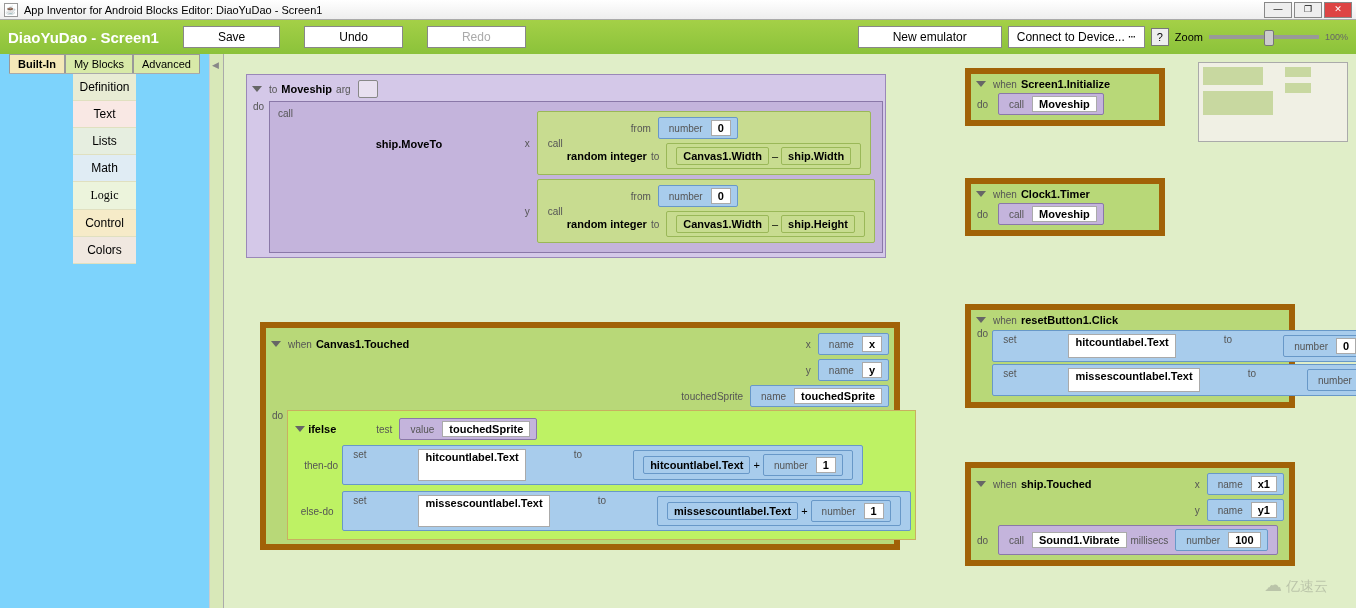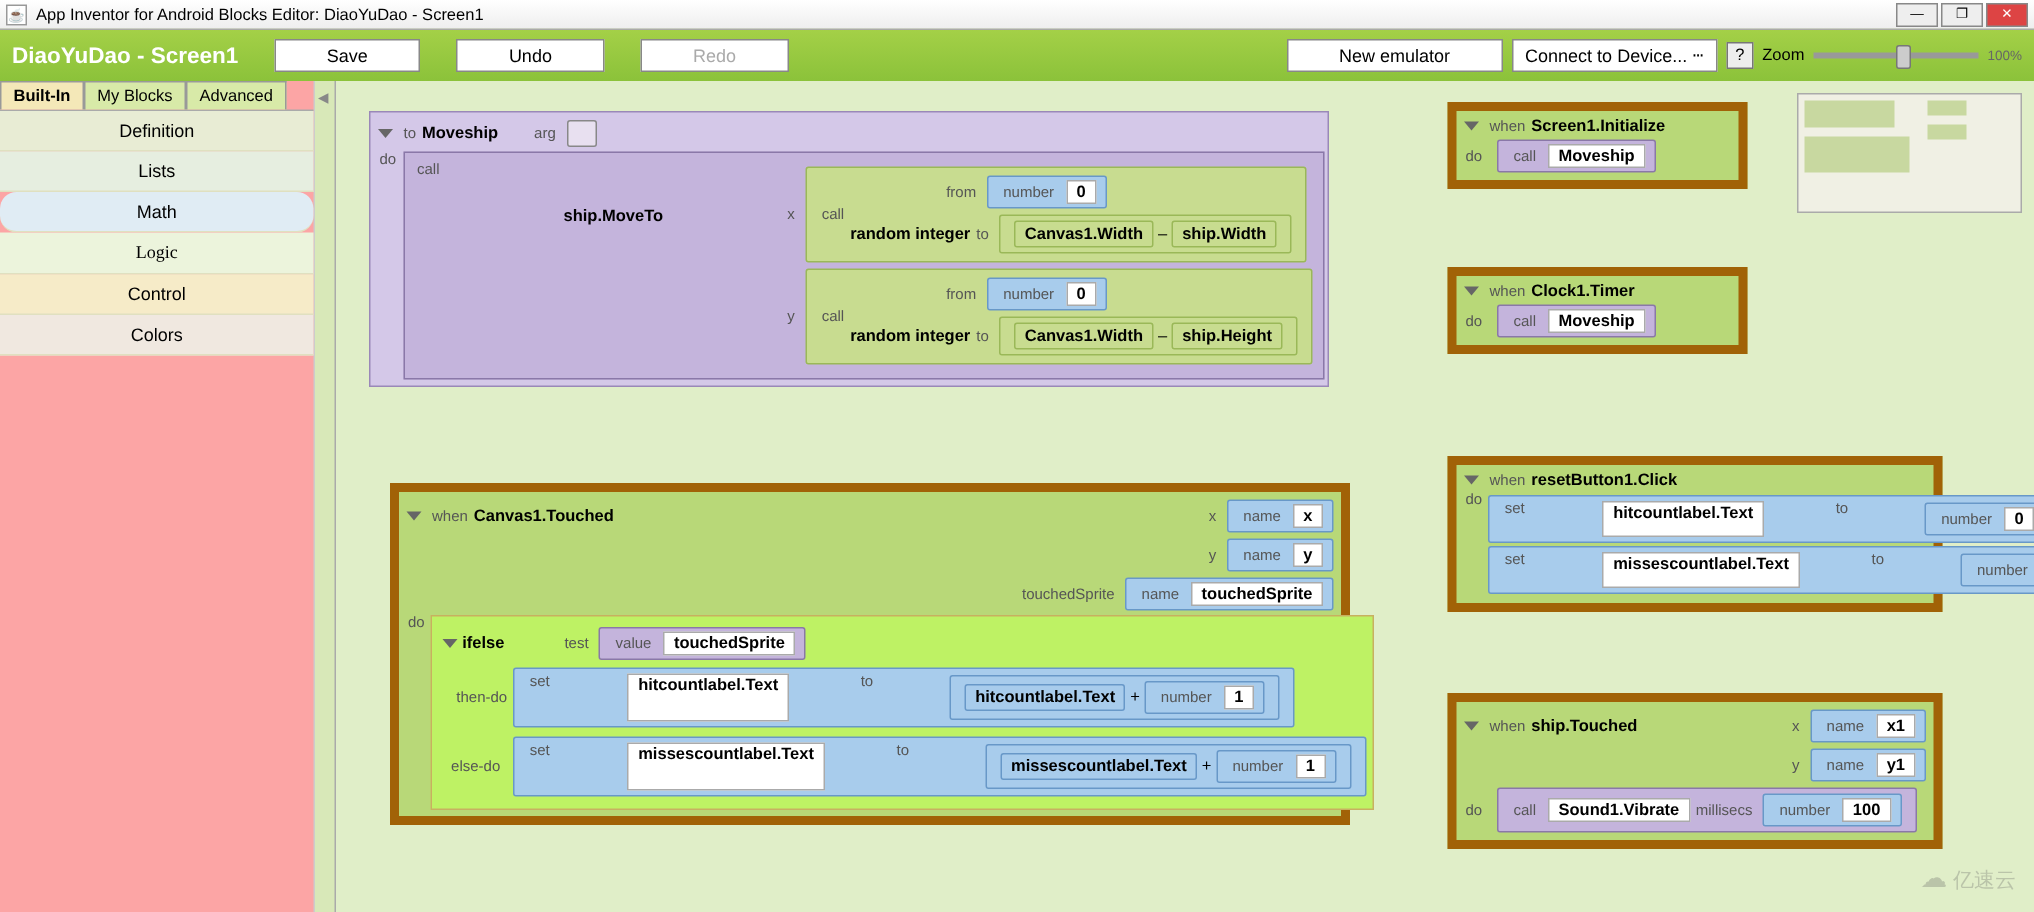--- a/index.html
+++ b/index.html
@@ -19,30 +19,30 @@
 .btn.disabled { color: #aaa; }
 .zoom-area { margin-left: auto; display: flex; align-items: center; gap: 6px; font-size: 11px; }
 .devicebtn { background: #fff; border: 1px solid #888; padding: 3px 8px; font-size: 12px; }
 .helpbox { width: 18px; height: 18px; border: 1px solid #777; background: #eee; text-align: center; font-size: 11px; line-height: 16px; }
 .slider { width: 110px; height: 4px; background: #999; position: relative; }
 .slider::after { content: ""; position: absolute; left: 50%; top: -5px; width: 8px; height: 14px; background: #ccc; border: 1px solid #777; border-radius: 2px; }
 .zoom-pct { font-size: 9px; color: #666; }
 
 
 .main { display: flex; height: calc(100% - 54px); }
-.sidebar { width: 210px; background: #fca5a5; border-right: 1px solid #ccc; display: flex; flex-direction: column; }
+.sidebar { width: 210px; background: #7dd3fc; border-right: 1px solid #ccc; display: flex; flex-direction: column; align-items: center; }
 .tabs { display: flex; font-size: 11px; border-bottom: 1px solid #aaa; }
 .tabs .tab { padding: 3px 8px; border: 1px solid #999; border-bottom: none; background: #d8eaa8; cursor: pointer; }
 .tabs .tab.active { background: #f4e8b8; font-weight: bold; }
 .palette { flex: 1; }
 .palitem { padding: 6px; text-align: center; font-size: 12px; border-bottom: 1px solid #e0e0c0; }
 .pal-def { background: #e8ecd4; }
 .pal-text { background: #f9e8e4; }
 .pal-lists { background: #e6eee0; }
-.pal-math { background: #e0ecf4; border-radius: 11px; }
+.pal-math { background: #e0ecf4; }
 .pal-logic { background: #ecf4dc; font-family: Liberation Serif, serif; }
 .pal-control { background: #f6ebc8; }
 .pal-colors { background: #f0e8e0; }
 
 
 .canvas { flex: 1; position: relative; background: #e0eec8; overflow: hidden; }
 .drawer-handle { position: absolute; left: 0; top: 0; width: 14px; height: 100%; background: #d8e8b8; border-right: 1px solid #aaa; }
 .drawer-handle::after { content: "◀"; position: absolute; top: 6px; left: 2px; font-size: 9px; color: #888; }
 
 
@@ -64,21 +64,21 @@
 .slot-blue { background: #a8ccec; border-color: #6898c8; }
 .slot-green { background: #c8dc90; border-color: #9ab858; }
 .slot-purple { background: #c4b4dc; border-color: #8a78a8; }
 .slot-inner { background: #fff; border: 1px solid #aaa; padding: 1px 6px; margin-left: 4px; display: inline-block; }
 
 .row { display: flex; align-items: center; margin: 2px 0; flex-wrap: nowrap; }
 .tri { width: 0; height: 0; border-left: 5px solid transparent; border-right: 5px solid transparent; border-top: 6px solid #666; display: inline-block; margin: 0 3px; }
 
 .set-row { background: #a8ccec; border: 1px solid #6898c8; padding: 3px 6px; margin: 2px 0; display: flex; border-radius: 2px; gap: 44px; }
 
-.watermark { position: absolute; right: 12px; bottom: 12px; font-size: 14px; color: rgba(100,100,100,.3); }
+.watermark { position: absolute; right: 28px; bottom: 12px; font-size: 14px; color: rgba(100,100,100,.3); }
 .watermark .logo { font-size: 18px; }
 </style>
 </head>
 <body>
 
 <div class="titlebar">
   <span class="java-icon">☕</span>
   <span>App Inventor for Android Blocks Editor: DiaoYuDao - Screen1</span>
   <div class="winbtns">
     <div class="winbtn">—</div>
@@ -105,20 +105,21 @@
 <div class="main">
 
   <div class="sidebar">
     <div class="tabs">
       <div class="tab active">Built-In</div>
       <div class="tab">My Blocks</div>
       <div class="tab">Advanced</div>
     </div>
     <div class="palette">
       <div class="palitem pal-def">Definition</div>
+      <div class="palitem pal-text">Text</div>
       <div class="palitem pal-lists">Lists</div>
       <div class="palitem pal-math">Math</div>
       <div class="palitem pal-logic">Logic</div>
       <div class="palitem pal-control">Control</div>
       <div class="palitem pal-colors">Colors</div>
     </div>
   </div>
 
   <div class="canvas">
     <div class="drawer-handle"></div>
@@ -129,21 +130,21 @@
       <div class="mm" style="left:86px;top:4px;width:26px;height:10px"></div>
       <div class="mm" style="left:86px;top:20px;width:26px;height:10px"></div>
     </div>
 
     <div class="block" style="left:36px;top:20px;width:640px">
       <div class="c-purple" style="padding:2px">
         <div class="row">
           <span class="tri"></span>
           <span class="lbl">to</span>
           <span class="bold">Moveship</span>
-          <span class="lbl" style="margin-left:20px">arg</span>
+          <span class="lbl" style="">arg</span>
           <span class="slot" style="background:#e8e0f0;width:20px"></span>
         </div>
         <div class="row" style="align-items:flex-start">
           <span class="lbl" style="width:20px">do</span>
           <div class="c-purple2" style="flex:1;padding:4px">
             <div class="row" style="align-items:flex-start">
               <span class="lbl">call</span>
               <div style="flex:1">
                 <div style="text-align:center;padding:30px 0">
                   <span class="bold">ship.MoveTo</span>

